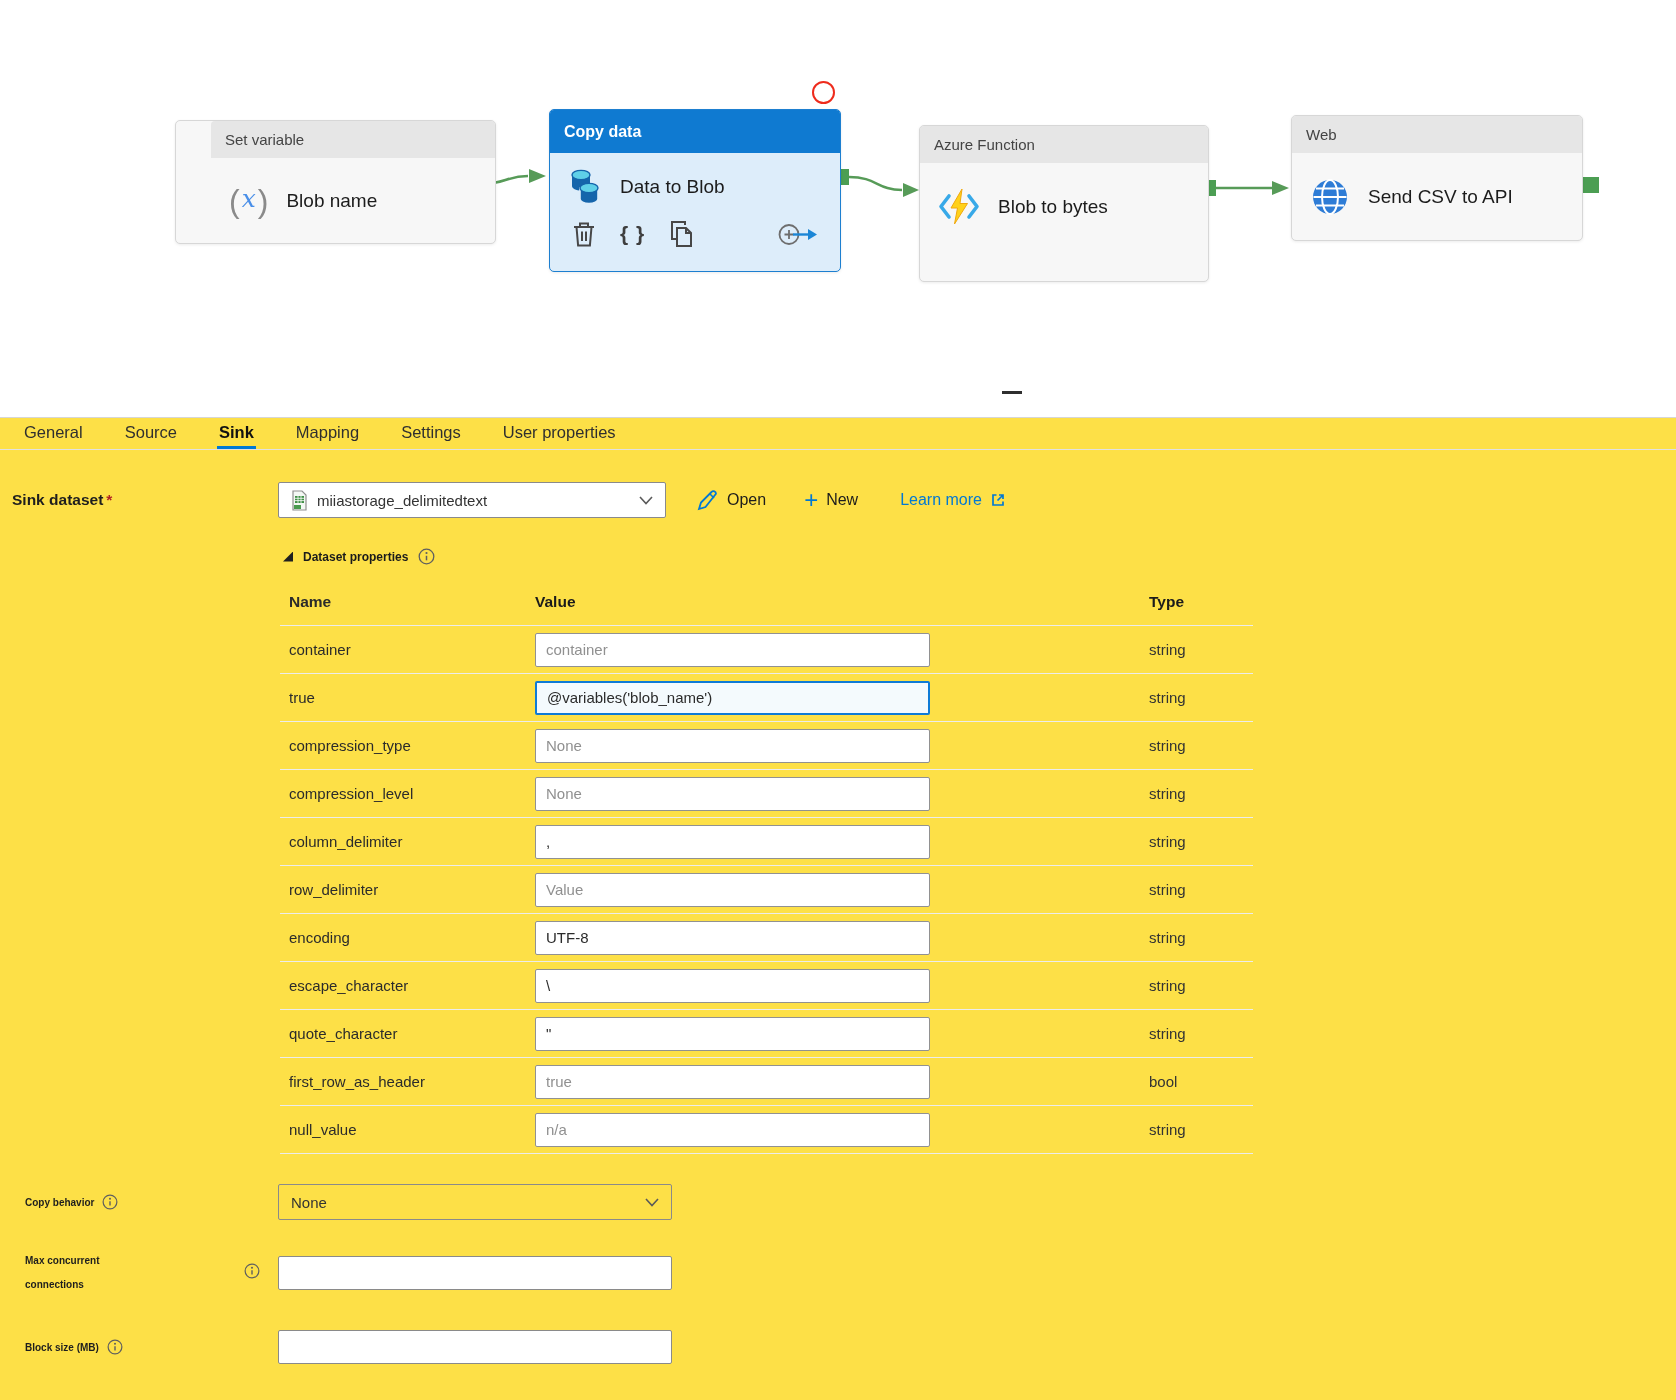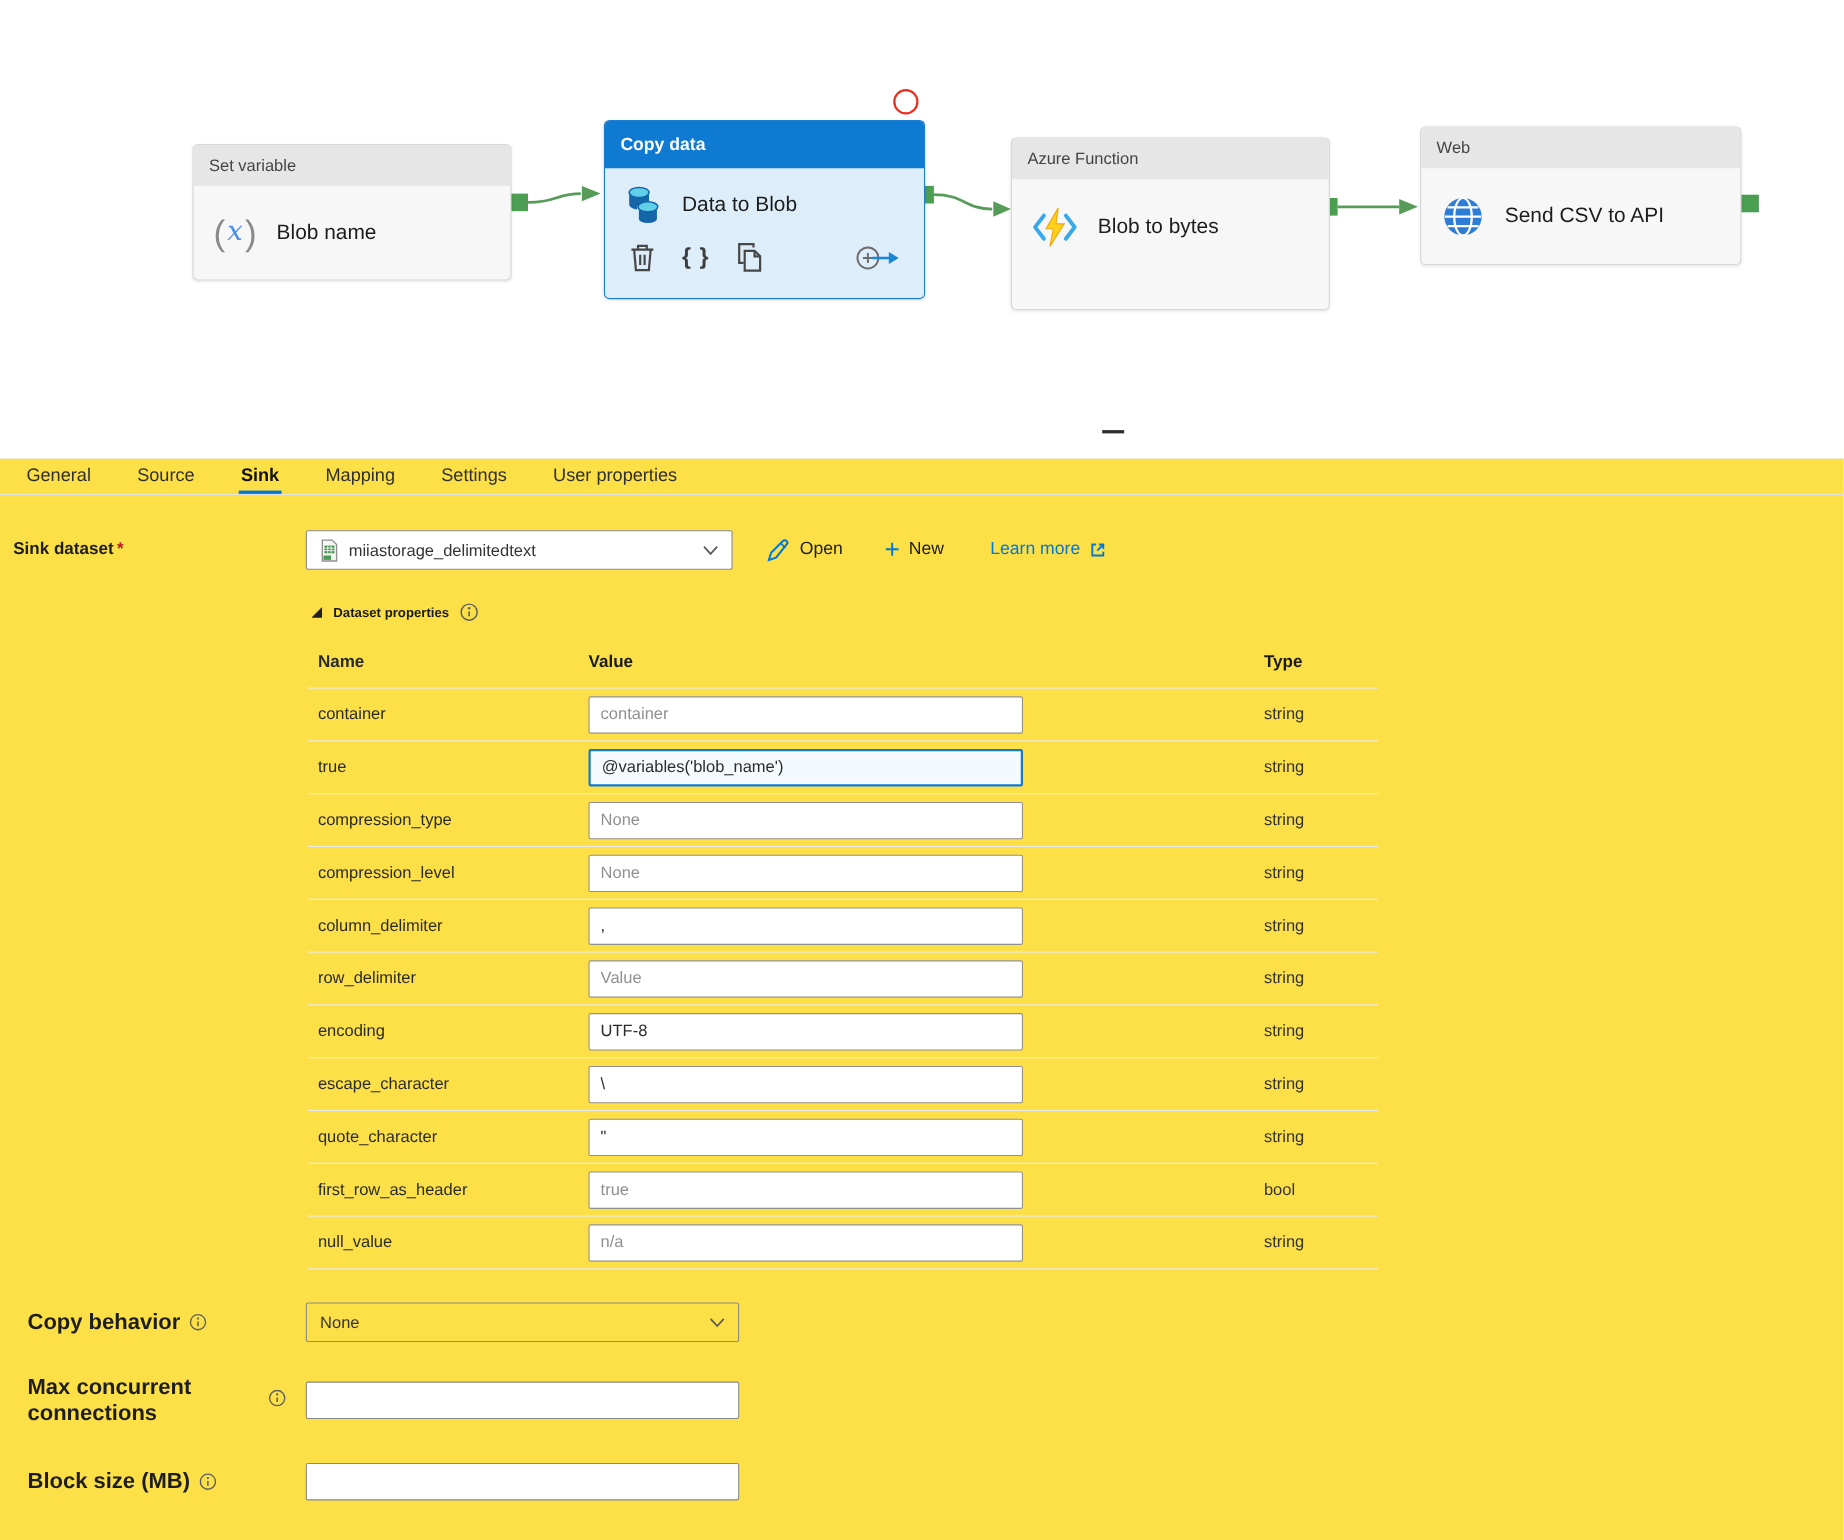--- a/index.html
+++ b/index.html
@@ -68,21 +68,21 @@
   .ptable .tail-line { border-top:1px solid #ececec; }
   .tname { color:#2b2b2b; padding-left:9px; }
   .ttype { color:#333; }
   .cell-input { width:395px; height:34px; border:1px solid #919191; border-radius:2px;
       padding:0 10px; font-size:15px; color:#2b2b2b; background:#fff; outline:none;
       font-family:"Liberation Sans", sans-serif; }
   .cell-input::placeholder { color:#909090; opacity:1; }
   .cell-input.focused { border:2px solid #0f7bd6; background:#f4fafd; }
 
   .fld-row { display:flex; align-items:center; margin-top:30px; }
-  .fld-lbl { width:278px; padding-left:25px; font-size:20px; font-weight:bold; color:#1e1e1e;
+  .fld-lbl { width:278px; padding-left:25px; font-size:10px; font-weight:bold; color:#1e1e1e;
              display:flex; align-items:center; gap:8px; position:relative; }
   .fld-lbl.two-line { display:block; line-height:24px; width:278px; }
   .info-abs { position:absolute; right:18px; top:14px; }
   .select-box { width:394px; height:36px; border:1px solid #8a8a8a; border-radius:2px;
       display:flex; align-items:center; padding:0 12px; cursor:pointer; }
   .select-box .dtext { flex:1; font-size:15px; color:#333; }
   .plain-input { width:394px; height:34px; border:1px solid #8a8a8a; border-radius:2px;
       padding:0 10px; font-size:15px; outline:none; font-family:"Liberation Sans", sans-serif; }
 
   svg { display:block; }
@@ -101,21 +101,21 @@
     <path d="M849 177 C877 177 877 190 902 190" stroke="#579b58" stroke-width="2.5" fill="none"></path>
     <polygon points="903,183 903,197 919,190" fill="#579b58"></polygon>
 
     <rect x="1200" y="180" width="16" height="16" fill="#4c9e53"></rect>
     <path d="M1216 188 L1272 188" stroke="#579b58" stroke-width="2.5" fill="none"></path>
     <polygon points="1272,181 1272,195 1289,188" fill="#579b58"></polygon>
 
     <rect x="1583" y="177" width="16" height="16" fill="#4c9e53"></rect>
   </svg>
 
-  <div class="node" style="left:175px; top:131px; width:290px; height:124px;">
+  <div class="node" style="left:175px; top:120px; width:321px; height:124px;padding-left:35px;">
     <div class="hd">
       <span>Set variable</span>
     </div>
     <div class="bd" style="height:85px;">
       <span class="fx-icon">
         <span class="paren">(</span>
           <span class="fx">x</span>
           <span class="paren">)</span>
       </span>
       <span class="title">Blob name</span>

